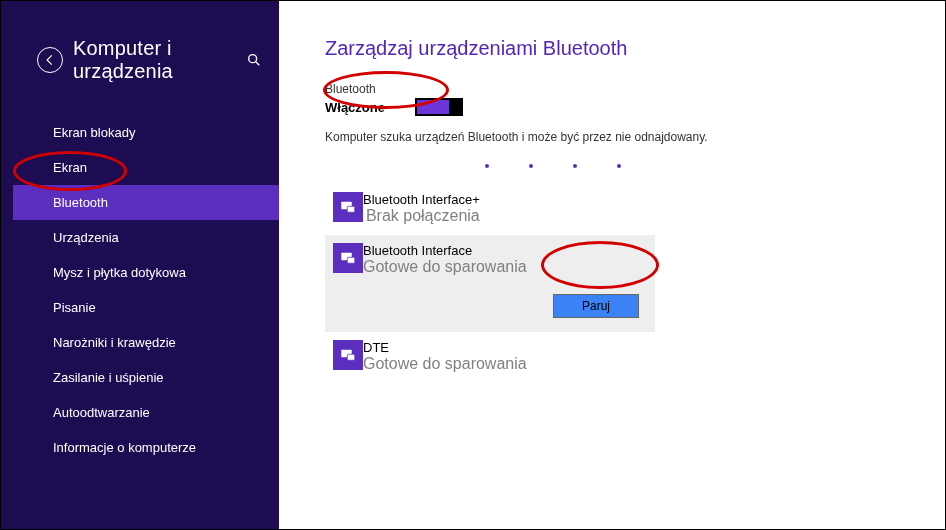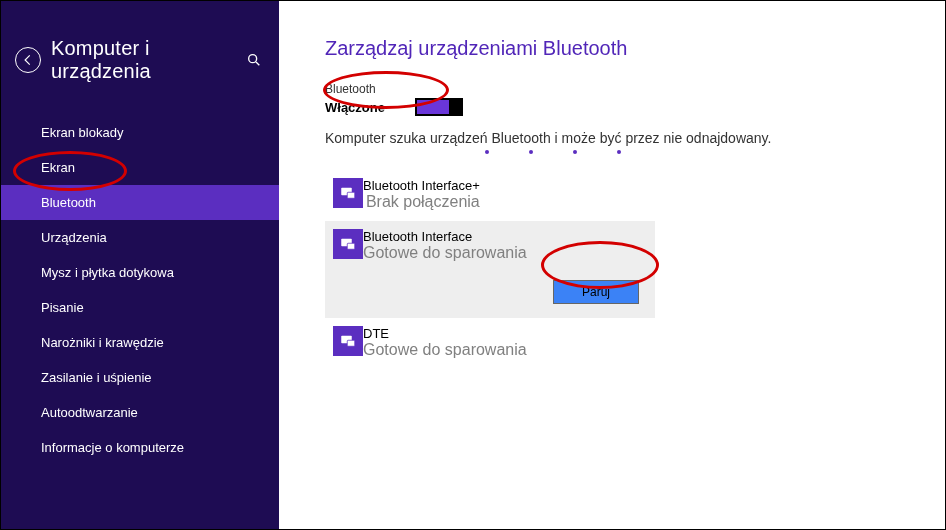--- a/index.html
+++ b/index.html
@@ -1,43 +1,43 @@
 <!DOCTYPE html>
 <html><head>
 <meta charset="utf-8">
 <style>
 * { margin:0; padding:0; box-sizing:border-box; font-family:"Segoe UI","Segoe",Arial,sans-serif; }
 html,body { width:946px; height:530px; overflow:hidden; background:#fff; }
 .frame { width:946px; height:530px; border:1px solid #000; display:flex; position:relative; }
 
 
 .sidebar { width:278px; height:100%; background:#1e0c53; color:#fff; }
-.side-header { display:flex; align-items:center; padding:36px 14px 26px 14px; }
+.side-header { display:flex; align-items:center; padding:36px 14px 26px 14px;margin-left:22px; }
 .back-btn { width:26px; height:26px; border:1px solid #fff; border-radius:50%; display:flex; align-items:center; justify-content:center; margin-right:10px; cursor:pointer; }
 .back-btn svg { width:14px; height:14px; fill:none; stroke:#fff; stroke-width:2; }
 .side-title { font-size:20px; font-weight:300; letter-spacing:.2px; flex:1; }
 .search-btn { width:22px; height:22px; display:flex; align-items:center; justify-content:center; cursor:pointer; }
 .search-btn svg { width:16px; height:16px; fill:none; stroke:#fff; stroke-width:2; }
 
-.side-list { padding-top:6px; }
+.side-list { padding-top:6px;padding-left:12px; }
 .side-item { padding:10px 40px; font-size:13px; color:#fff; cursor:pointer; }
 .side-item.active { background:#5b2ec0; }
 
 
 .main { flex:1; padding:36px 36px 0 46px; color:#000; }
 .page-title { color:#5126b8; font-size:20px; font-weight:400; margin-bottom:22px; }
 
 .toggle-block { margin-bottom:14px; }
 .toggle-label { font-size:12px; color:#333; }
 .toggle-row { display:flex; align-items:center; margin-top:2px; }
 .toggle-state { font-size:13px; font-weight:700; margin-right:30px; }
 .toggle { width:48px; height:18px; border:2px solid #000; background:#6a36d9; position:relative; cursor:pointer; }
 .toggle-handle { position:absolute; top:0; right:0; width:12px; height:14px; background:#000; }
 
-.status-text { font-size:14px; color:#333; margin-bottom:4px; }
+.status-text { font-size:12px; color:#333; margin-bottom:20px; }
 .dots { display:flex; gap:40px; padding-left:160px; margin-bottom:16px; }
 .dot { width:4px; height:4px; border-radius:50%; background:#5b2ec0; }
 
 .dev-list { width:330px; }
 .dev { display:flex; padding:8px 8px 10px 8px; }
 .dev.sel { background:#eee; flex-wrap:wrap; }
 .dev-icon { width:30px; height:30px; background:#5b2ec0; display:flex; align-items:center; justify-content:center; flex-shrink:0; }
 .dev-icon svg { width:18px; height:18px; fill:#fff; }
 .dev-text { }
 .dev-name { font-size:13px; color:#000; }

